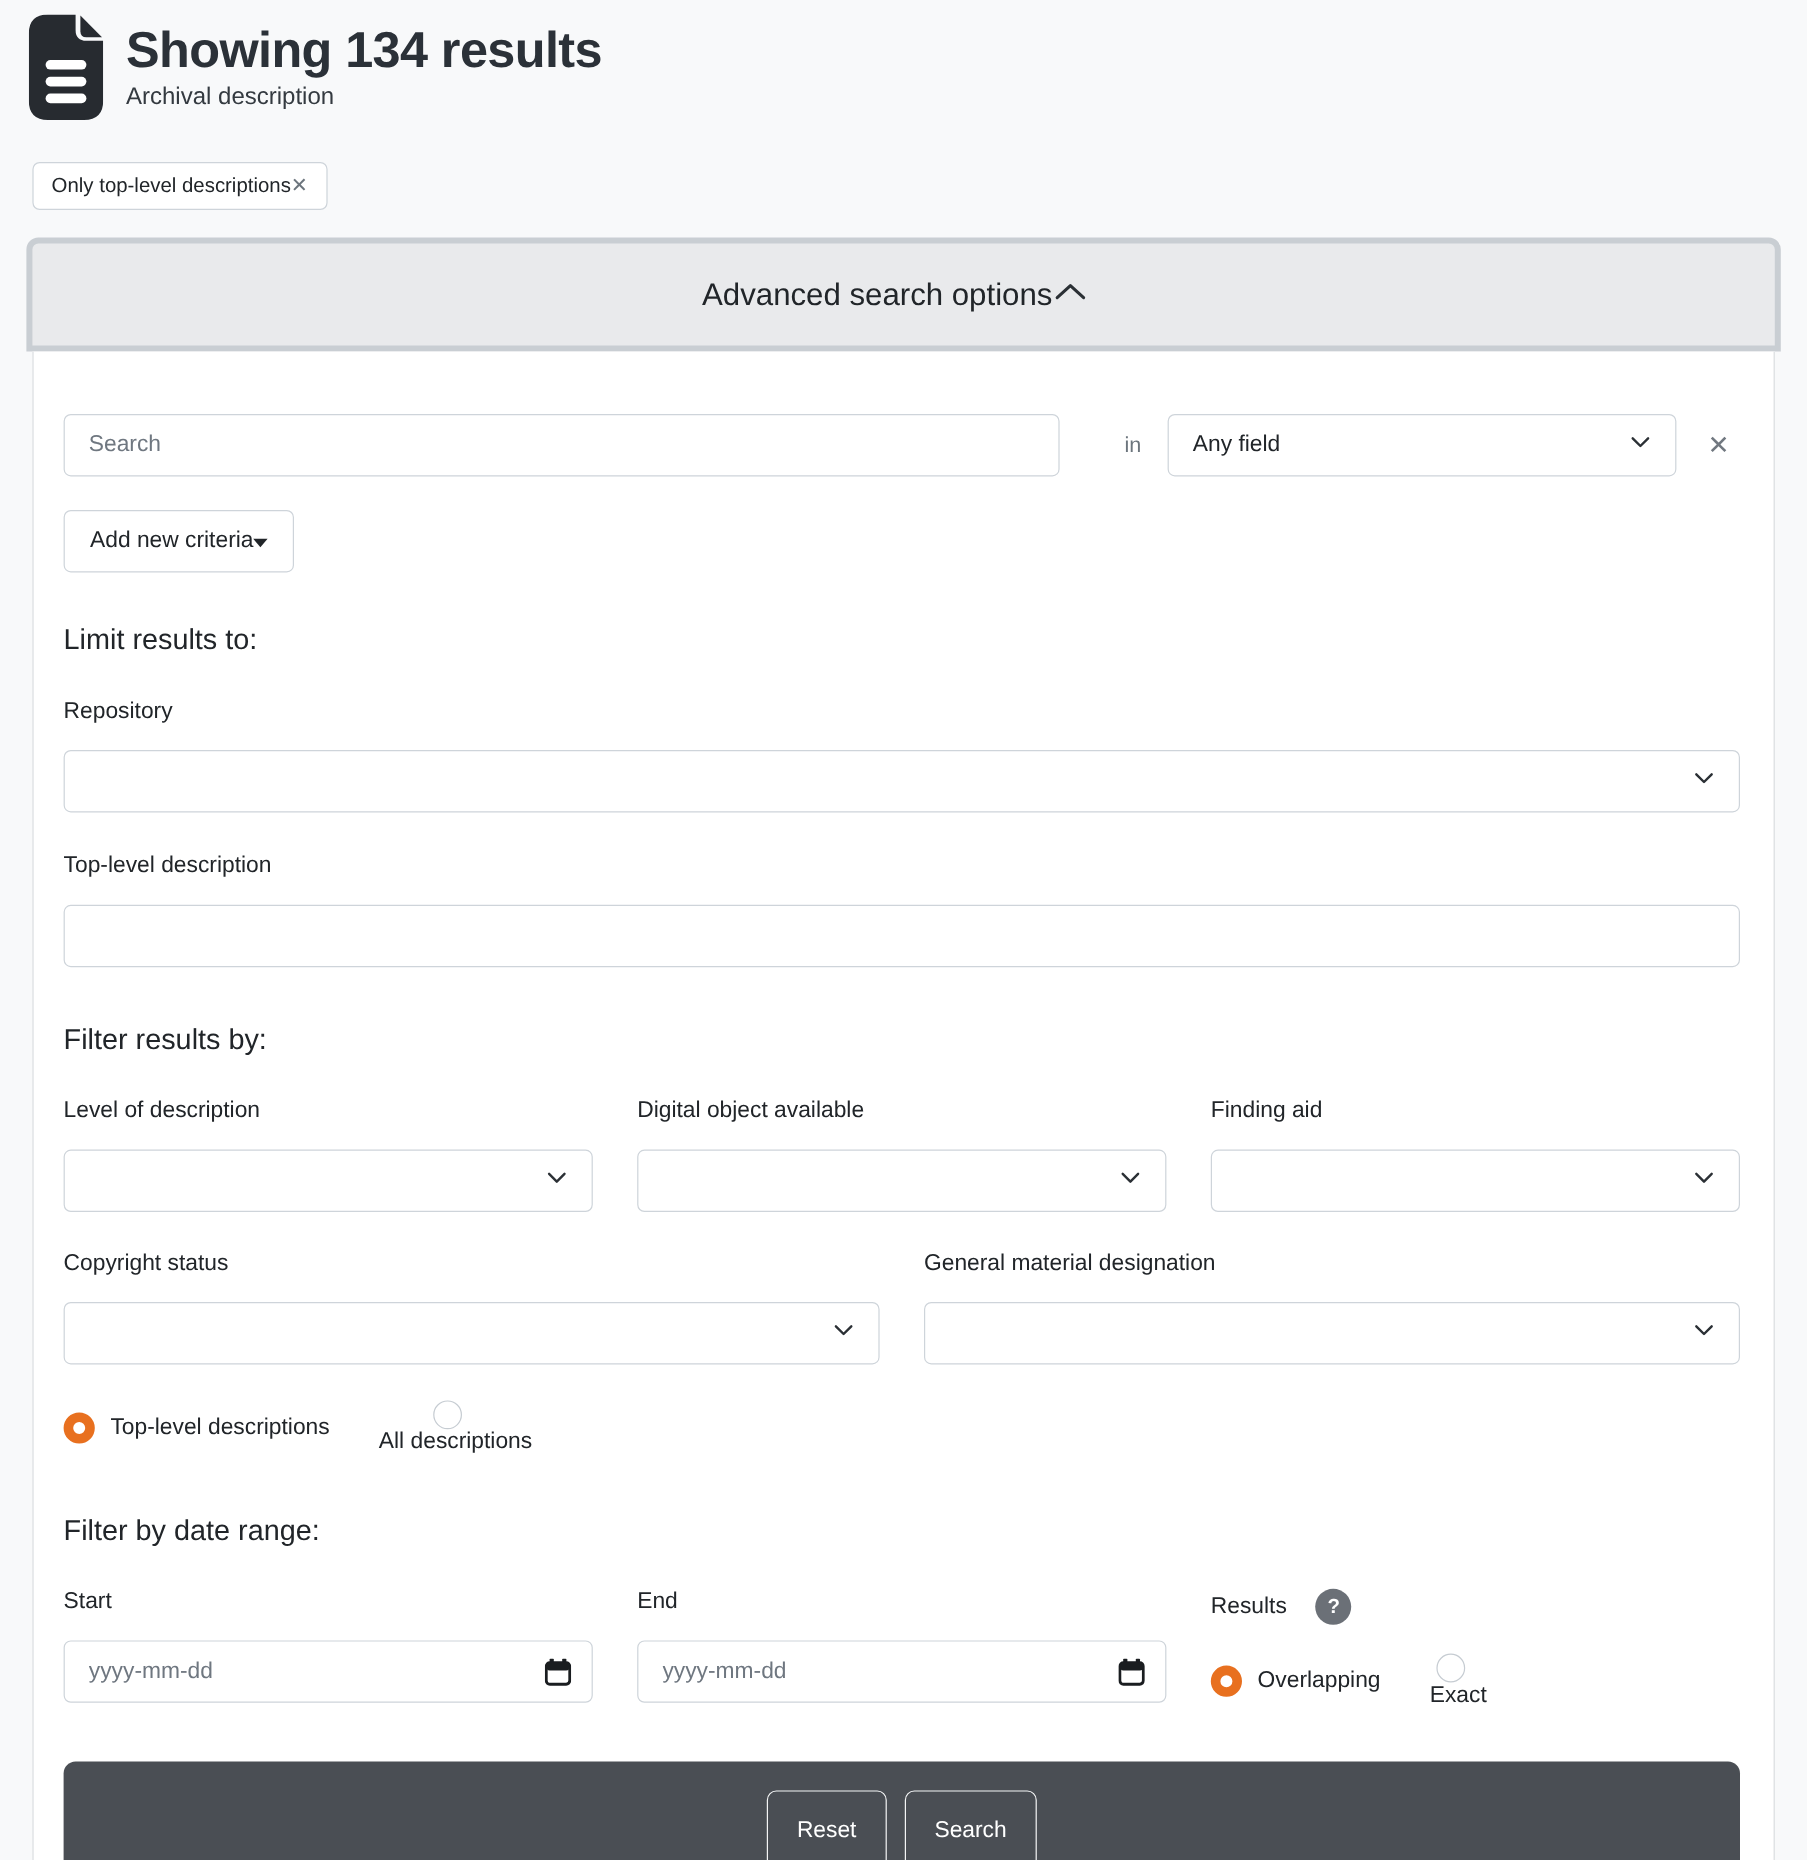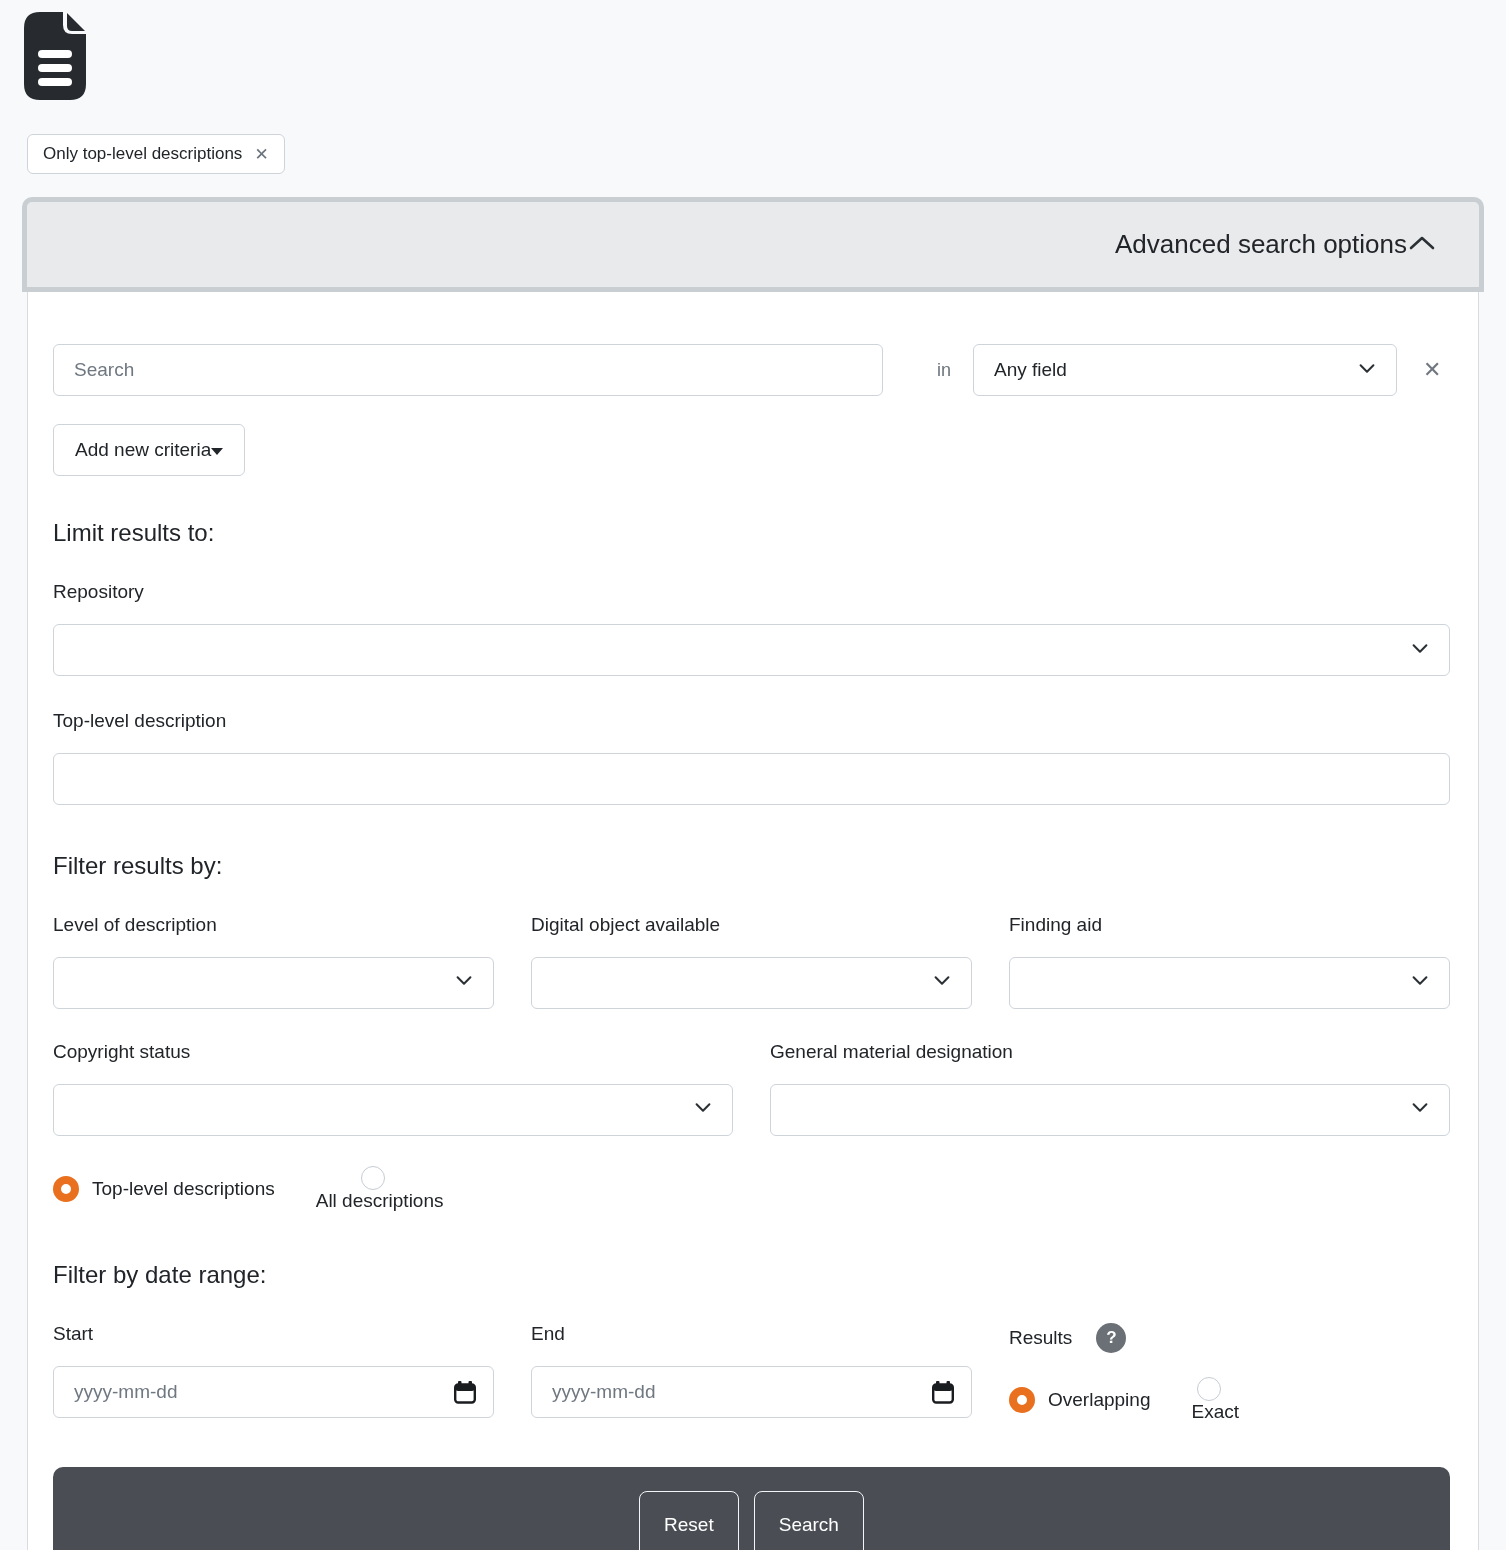--- a/index.html
+++ b/index.html
@@ -15,33 +15,33 @@
     color:var(--text-dark);
   }
   
   .page-header{display:flex; align-items:flex-start; padding:12px 0 0 24px;}
   .doc-icon{flex:0 0 62px;}
   .header-text{margin-left:19px; padding-top:6px;}
   .page-title{font-size:42px; font-weight:600; color:#2b3138; line-height:1.15; letter-spacing:-0.5px;}
   .page-subtitle{font-size:20px; color:#343a40; margin-top:4px;}
   
   .tag{
-    display:inline-flex; align-items:center; gap:12px;
+    display:inline-flex; align-items:center; 
     margin:30px 0 0 27px; height:40px; padding:0 15px;
     background:#fff; border:1px solid var(--input-border); border-radius:6px;
     font-size:17px; color:var(--text-dark);
   }
   .tag .x{font-size:17px; color:var(--text-muted); cursor:pointer;}
   
   .accordion{margin:23px 22px 0 22px; width:1462px;}
   .acc-header{
     background:var(--panel-header-bg);
     border:5px solid var(--panel-border);
     border-radius:10px 10px 0 0;
-    height:95px; display:flex; align-items:center; justify-content:flex-end;
+    height:95px; display:flex; align-items:center; justify-content:center;
     padding:0 42px 0 28px; cursor:pointer;
   }
   .acc-title{font-size:26px; color:var(--text-dark);}
   .acc-body{
     margin:0 5px; background:#fff;
     border-left:1px solid var(--body-border); border-right:1px solid var(--body-border);
     padding:22px 28px 0 25px; min-height:1262px;
   }
   
   .section-h{font-size:24px; font-weight:400; color:var(--text-dark); line-height:1.22;}
@@ -122,20 +122,24 @@
 <div class="page-header">
   <span class="doc-icon">
     <svg width="62" height="88" viewBox="0 0 62 88">
       <path d="M16 0 H39 V13 Q39 22 48 22 H62 V72 Q62 88 46 88 H16 Q0 88 0 72 V16 Q0 0 16 0 Z" fill="#272b30"></path>
       <path d="M43 1 L61 19 L48 19 Q43 19 43 14 Z" fill="#272b30"></path>
       <rect x="14" y="38" width="34" height="8" rx="4" fill="#ffffff"></rect>
       <rect x="14" y="52" width="34" height="8" rx="4" fill="#ffffff"></rect>
       <rect x="14" y="66" width="34" height="8" rx="4" fill="#ffffff"></rect>
     </svg>
   </span>
+  <div class="header-text">
+    <div class="page-title">Showing 134 results</div>
+    <div class="page-subtitle">Archival description</div>
+  </div>
 </div>
 
 
 <div class="tag">
   <span>Only top-level descriptions</span>
   <span class="x">✕</span>
 </div>
 
 
 <div class="accordion">

